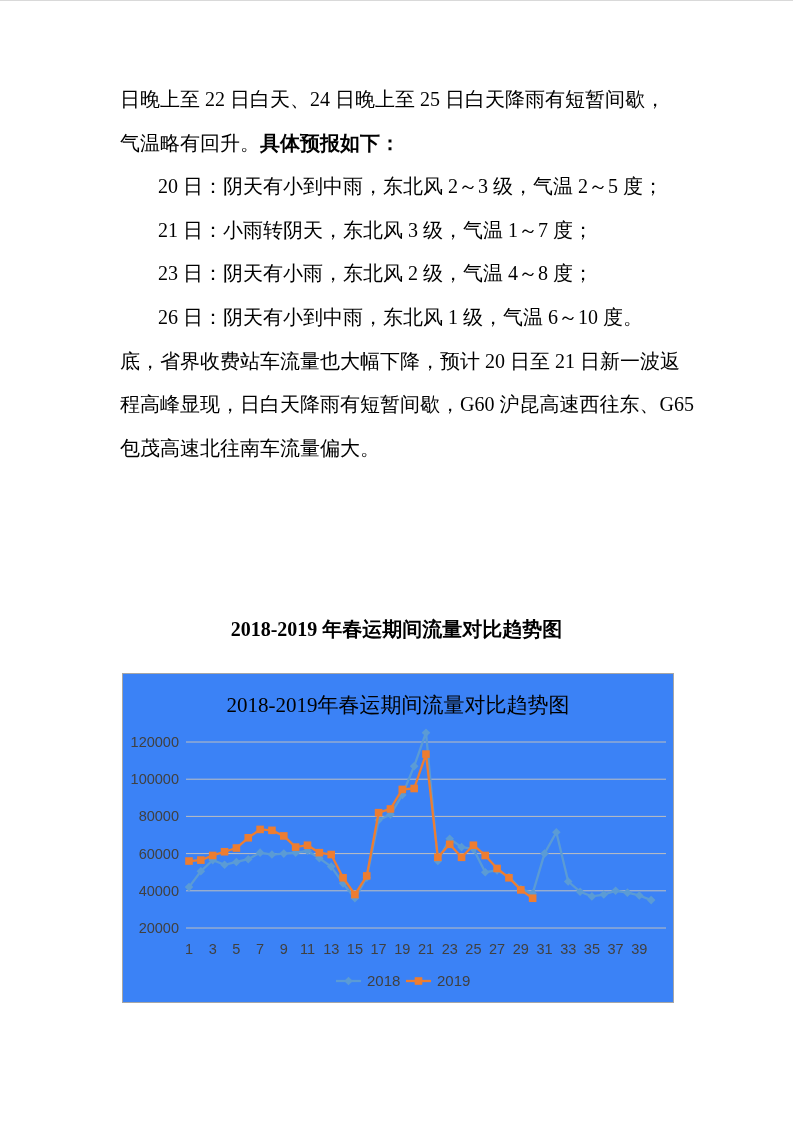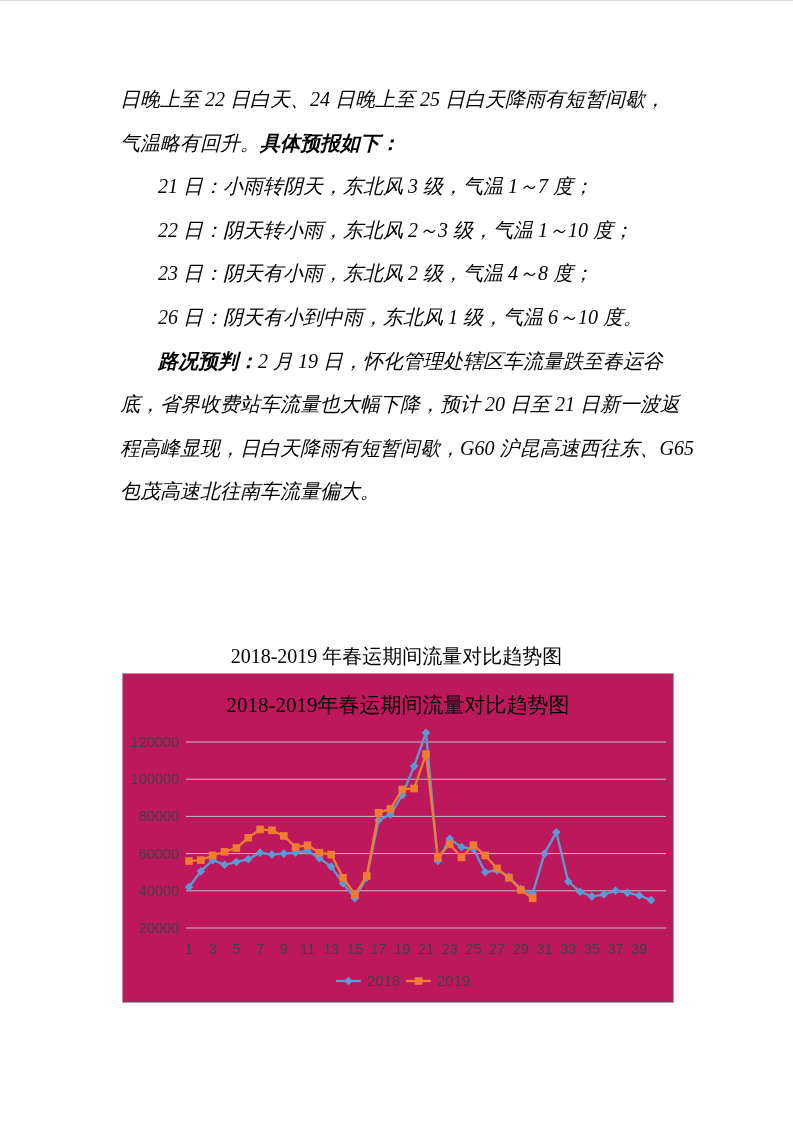--- a/index.html
+++ b/index.html
@@ -1,42 +1,41 @@
 <!DOCTYPE html>
 <html><head>
 <meta charset="utf-8">
 <style>
   html,body{margin:0;padding:0;background:#fff;}
   .page{position:relative;width:793px;height:1122px;background:#ffffff;overflow:hidden;
         font-family:"Liberation Serif","DejaVu Serif",serif;color:#000;}
   .top-edge{position:absolute;top:0;left:0;width:100%;height:1px;background:#d9d9d9;}
   .doc{position:absolute;left:120px;top:78px;width:560px;font-size:20px;}
-  .doc-line{height:43.6px;line-height:43.6px;white-space:nowrap;font-style:italic;}
+  .doc-line{height:43.6px;line-height:43.6px;white-space:nowrap;}
   .doc-line.indent{padding-left:38px;}
   .doc-line .bold{font-weight:bold;margin-top:41px;}
-  .caption{position:absolute;top:642px;left:0;width:100%;text-align:center;
-           font-size:20px;font-weight:normal;line-height:28px;}
+  .caption{position:absolute;top:615px;left:0;width:100%;text-align:center;
+           font-size:20px;font-weight:bold;line-height:28px;}
   .chart-box{position:absolute;left:122px;top:673px;width:550px;height:328px;
-             border:1px solid #a6a6a6;background:#be185d;}
+             border:1px solid #a6a6a6;background:#3b82f6;}
   .chart-box svg{display:block;}
   .axis-text{font-family:"Liberation Sans","DejaVu Sans",sans-serif;}
 </style>
 </head>
 <body>
 
 <div class="page">
   <div class="top-edge"></div>
   <div class="doc">
       <div class="doc-line"><span>日晚上至 22 日白天、24 日晚上至 25 日白天降雨有短暂间歇，</span></div>
       <div class="doc-line"><span>气温略有回升。</span><span class="bold">具体预报如下：</span></div>
+      <div class="doc-line indent"><span>20 日：阴天有小到中雨，东北风 2～3 级，气温 2～5 度；</span></div>
       <div class="doc-line indent"><span>21 日：小雨转阴天，东北风 3 级，气温 1～7 度；</span></div>
-      <div class="doc-line indent"><span>22 日：阴天转小雨，东北风 2～3 级，气温 1～10 度；</span></div>
       <div class="doc-line indent"><span>23 日：阴天有小雨，东北风 2 级，气温 4～8 度；</span></div>
       <div class="doc-line indent"><span>26 日：阴天有小到中雨，东北风 1 级，气温 6～10 度。</span></div>
-      <div class="doc-line indent"><span class="bold">路况预判：</span><span>2 月 19 日，怀化管理处辖区车流量跌至春运谷</span></div>
       <div class="doc-line"><span>底，省界收费站车流量也大幅下降，预计 20 日至 21 日新一波返</span></div>
       <div class="doc-line"><span>程高峰显现，日白天降雨有短暂间歇，G60 沪昆高速西往东、G65</span></div>
       <div class="doc-line"><span>包茂高速北往南车流量偏大。</span></div>
     </div>
   <div class="caption">2018-2019 年春运期间流量对比趋势图</div>
   <div class="chart-box">
     <div id="chart-mount">
         <svg width="550" height="328" viewBox="0 0 550 328">
           <text x="275" y="38" text-anchor="middle" font-size="21" font-family="&quot;Liberation Serif&quot;,&quot;DejaVu Serif&quot;,serif" fill="#000">2018-2019年春运期间流量对比趋势图</text>
           <line x1="63" x2="543" y1="254" y2="254" stroke="#bfbfbf" stroke-width="1"></line>

